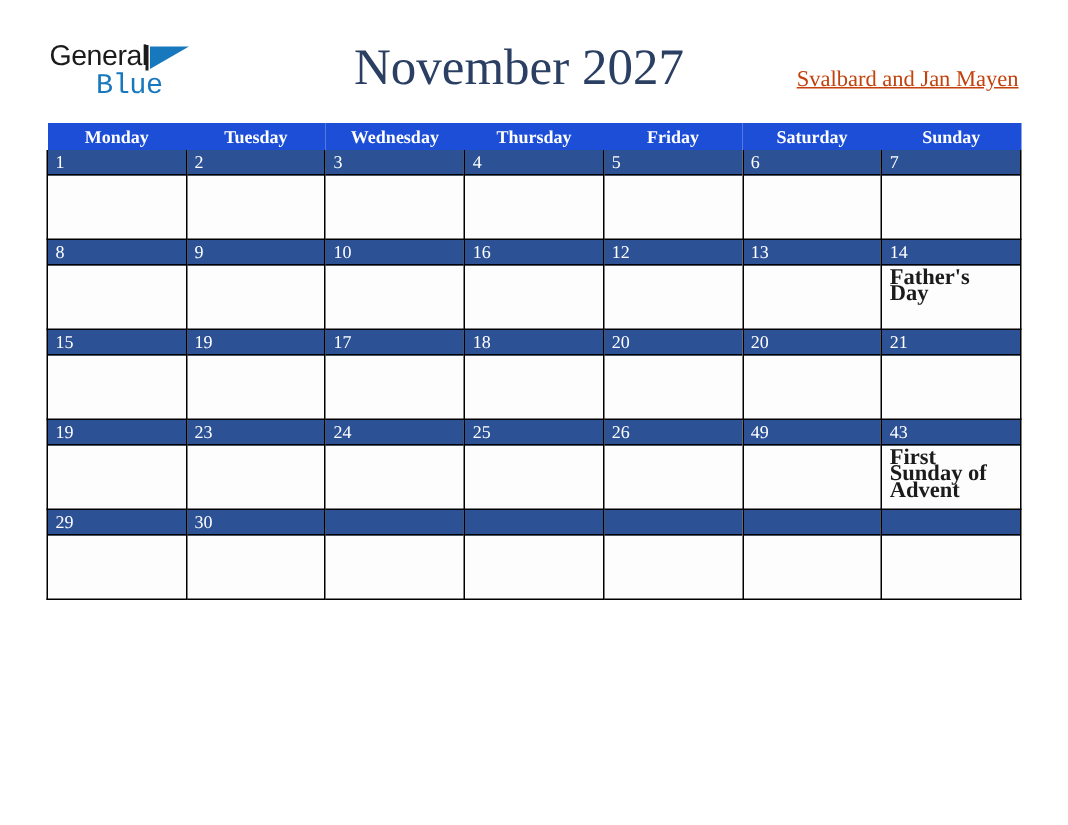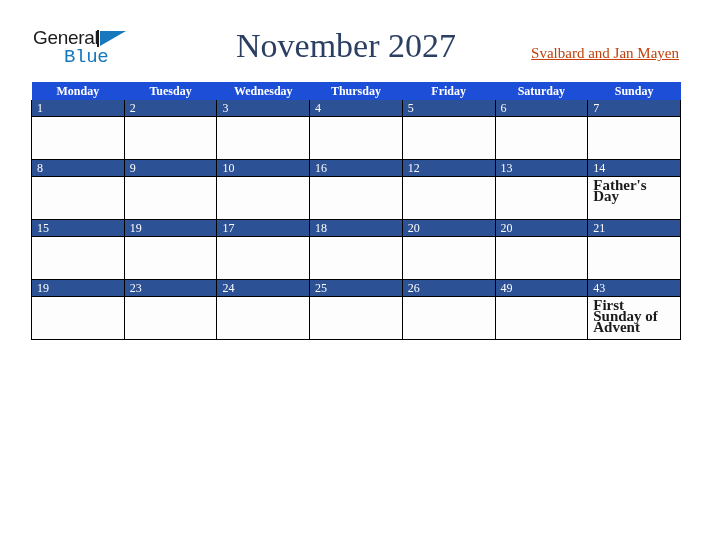--- a/index.html
+++ b/index.html
@@ -305,16 +305,46 @@
             <div class="daynum">49</div>
             <div class="events"></div>
           </td>
           <td>
             <div class="daynum">43</div>
             <div class="events">
               <div class="event">First Sunday of Advent</div>
             </div>
           </td>
         </tr>
+        <tr>
+          <td>
+            <div class="daynum">29</div>
+            <div class="events"></div>
+          </td>
+          <td>
+            <div class="daynum">30</div>
+            <div class="events"></div>
+          </td>
+          <td>
+            <div class="daynum"></div>
+            <div class="events"></div>
+          </td>
+          <td>
+            <div class="daynum"></div>
+            <div class="events"></div>
+          </td>
+          <td>
+            <div class="daynum"></div>
+            <div class="events"></div>
+          </td>
+          <td>
+            <div class="daynum"></div>
+            <div class="events"></div>
+          </td>
+          <td>
+            <div class="daynum"></div>
+            <div class="events"></div>
+          </td>
+        </tr>
       </tbody>
   </table>
 
 </div>
 
 </body></html>

